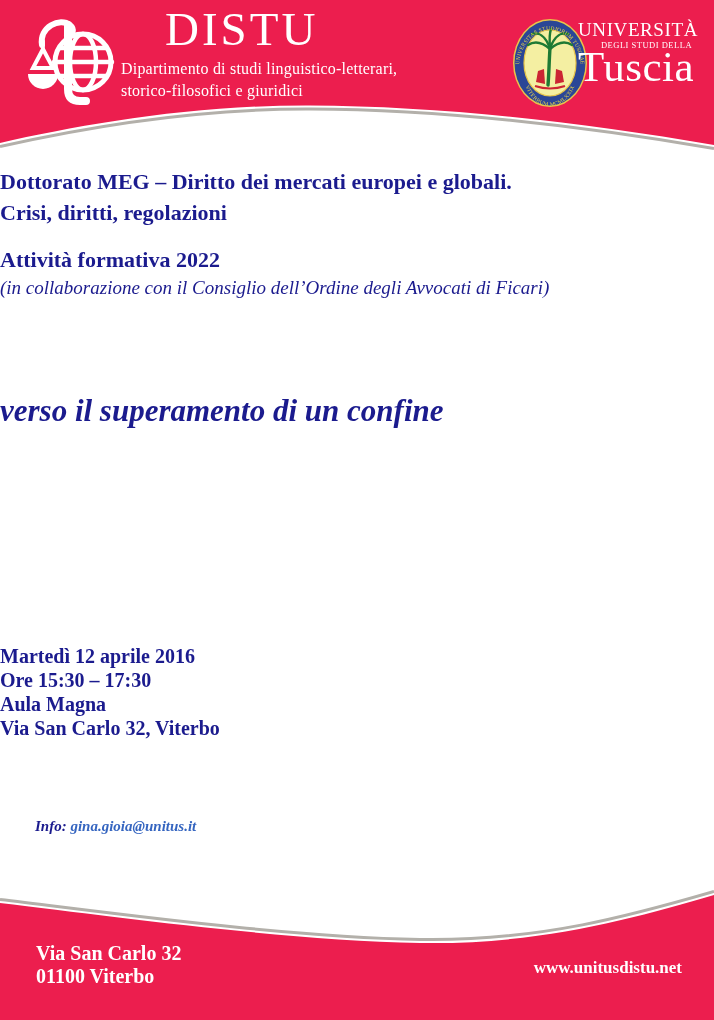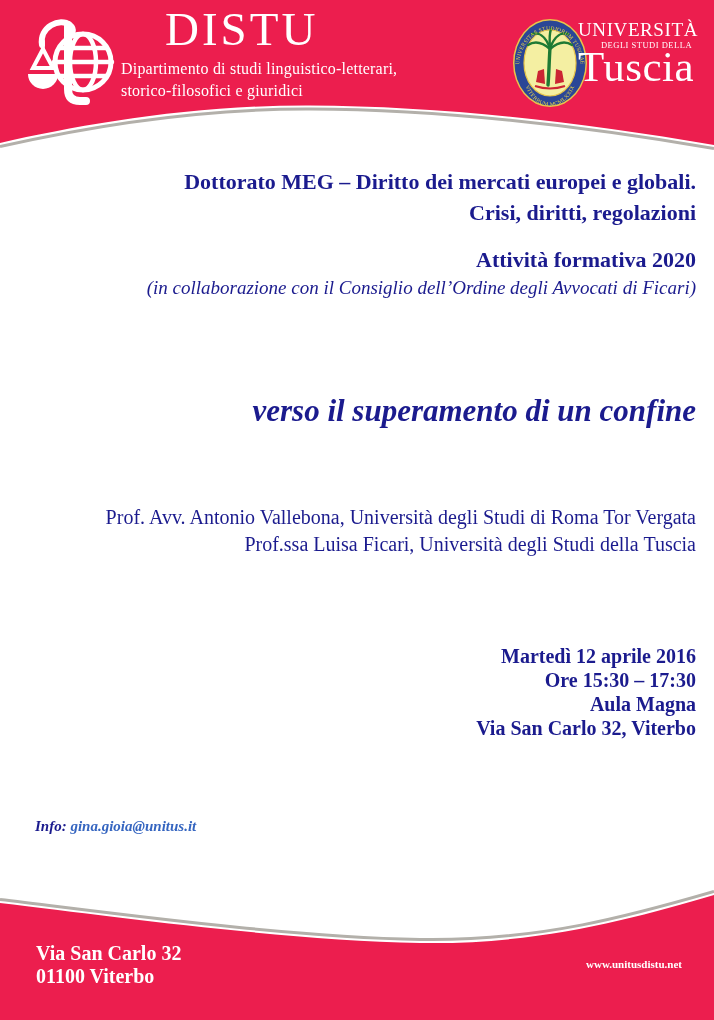--- a/index.html
+++ b/index.html
@@ -3,21 +3,21 @@
 <meta charset="utf-8">
 <style>
   html,body{margin:0;padding:0;background:#e9e9e9;}
   .page{
     position:relative;width:714px;height:1020px;margin:0 auto;
     background:#ffffff;overflow:hidden;
     font-family:"Liberation Serif","DejaVu Serif",serif;
   }
   .abs{position:absolute;}
   .navy{color:#1b1b8e;}
-  .centered{left:0;width:696px;text-align:right;}
+  .centered{left:0;width:696px;text-align:left;}
   
   .hdr-svg{top:0;left:0;}
   .distu-acronym{
     top:4px;left:117px;color:#ffffff;font-size:47px;font-weight:normal;
     letter-spacing:3px;line-height:1.1;margin-left:48px;
   }
   .distu-dept{
     top:58px;left:121px;color:#ffffff;font-size:16px;line-height:22px;
     letter-spacing:0.2px;
   }
@@ -30,21 +30,21 @@
   .activity{top:247px;font-size:22px;font-weight:bold;}
   .collab{top:277px;font-size:19px;font-style:italic;}
   .sem-title{top:390px;font-size:31px;font-weight:bold;font-style:italic;line-height:42px;}
   .speakers{top:504px;font-size:20px;line-height:27px;}
   .event{top:644px;font-size:20px;font-weight:bold;line-height:24px;}
   .info-line{top:818px;left:35px;font-size:15px;font-weight:bold;font-style:italic;}
   .info-line a{color:#3565c0;text-decoration:none;}
   
   .ftr-svg{top:880px;left:0;}
   .ftr-addr{top:942px;left:36px;color:#ffffff;font-size:20px;font-weight:bold;line-height:23px;}
-  .ftr-web{top:958px;right:32px;color:#ffffff;font-size:11px;font-weight:bold;}
+  .ftr-web{top:958px;right:32px;color:#ffffff;font-size:17px;font-weight:bold;}
 </style>
 </head>
 <body>
 
 <div class="page">
 
   <div class="abs hdr-svg">
     <svg width="714" height="152" viewBox="0 0 714 152">
       <path d="M714,148.5 C580,125.5 440,109.5 310,109 C190,108.5 80,128.5 0,146.5" fill="none" stroke="#b3b0aa" stroke-width="3"></path>
       <path d="M0,0 L714,0 L714,145 C580,122 440,106 310,105.5 C190,105 80,125 0,143 Z" fill="#ec1e4e"></path>
@@ -105,32 +105,28 @@
     <div class="univ-l1">UNIVERSITÀ</div>
     <div class="univ-l2">DEGLI STUDI DELLA</div>
     <div class="univ-l3">Tuscia</div>
   </div>
 
   <div class="abs centered navy heading">
     <div>Dottorato MEG – Diritto dei mercati europei e globali.</div>
     <div>Crisi, diritti, regolazioni</div>
   </div>
 
-  <div class="abs centered navy activity">Attività formativa 2020</div>
+  <div class="abs centered navy activity">Attività formativa 2022</div>
 
   <div class="abs centered navy collab">(in collaborazione con il Consiglio dell’Ordine degli Avvocati di Ficari)</div>
 
   <div class="abs centered navy sem-title">
     <div>verso il superamento di un confine</div>
   </div>
 
-  <div class="abs centered navy speakers">
-    <div>Prof. Avv. Antonio Vallebona, Università degli Studi di Roma Tor Vergata</div>
-    <div>Prof.ssa Luisa Ficari, Università degli Studi della Tuscia</div>
-  </div>
 
   <div class="abs centered navy event">
     <div>Martedì 12 aprile 2016</div>
     <div>Ore 15:30 – 17:30</div>
     <div>Aula Magna</div>
     <div>Via San Carlo 32, Viterbo</div>
   </div>
 
   <div class="abs navy info-line">
     <span>Info:</span>

